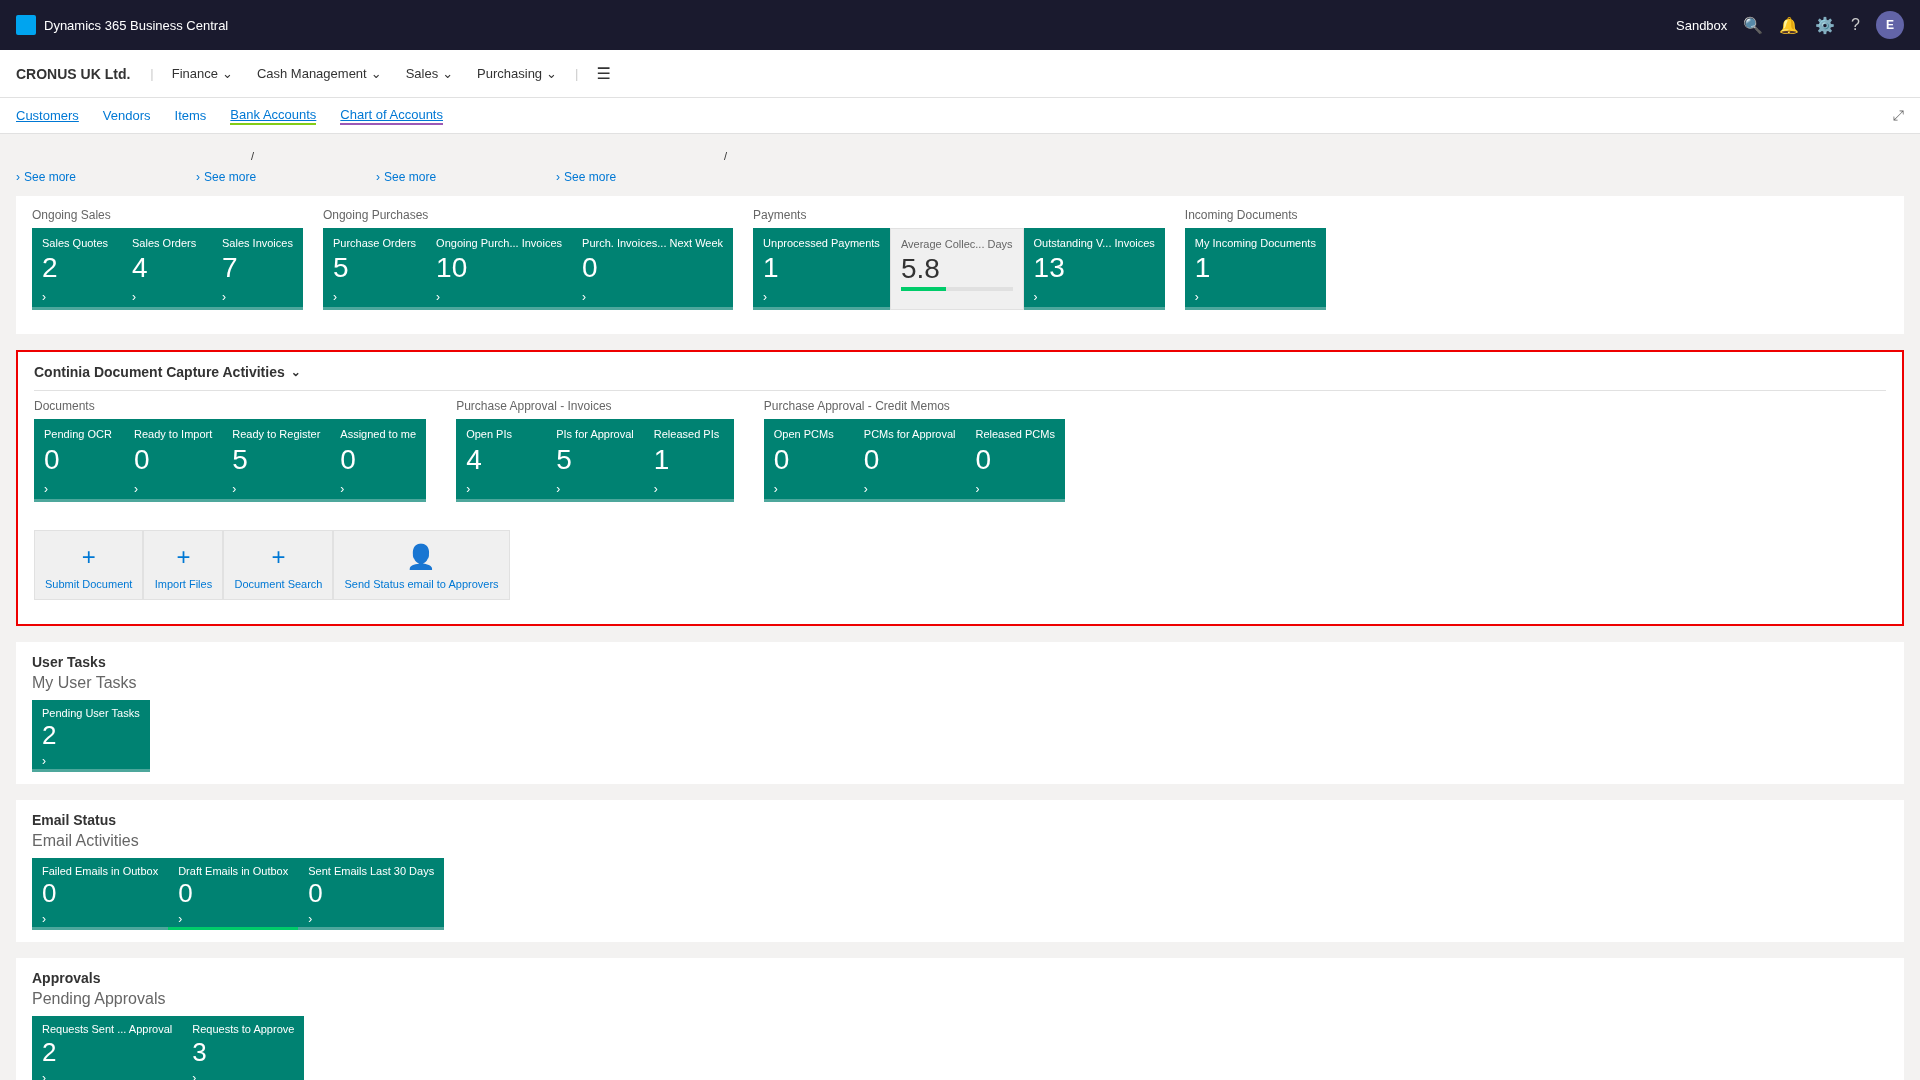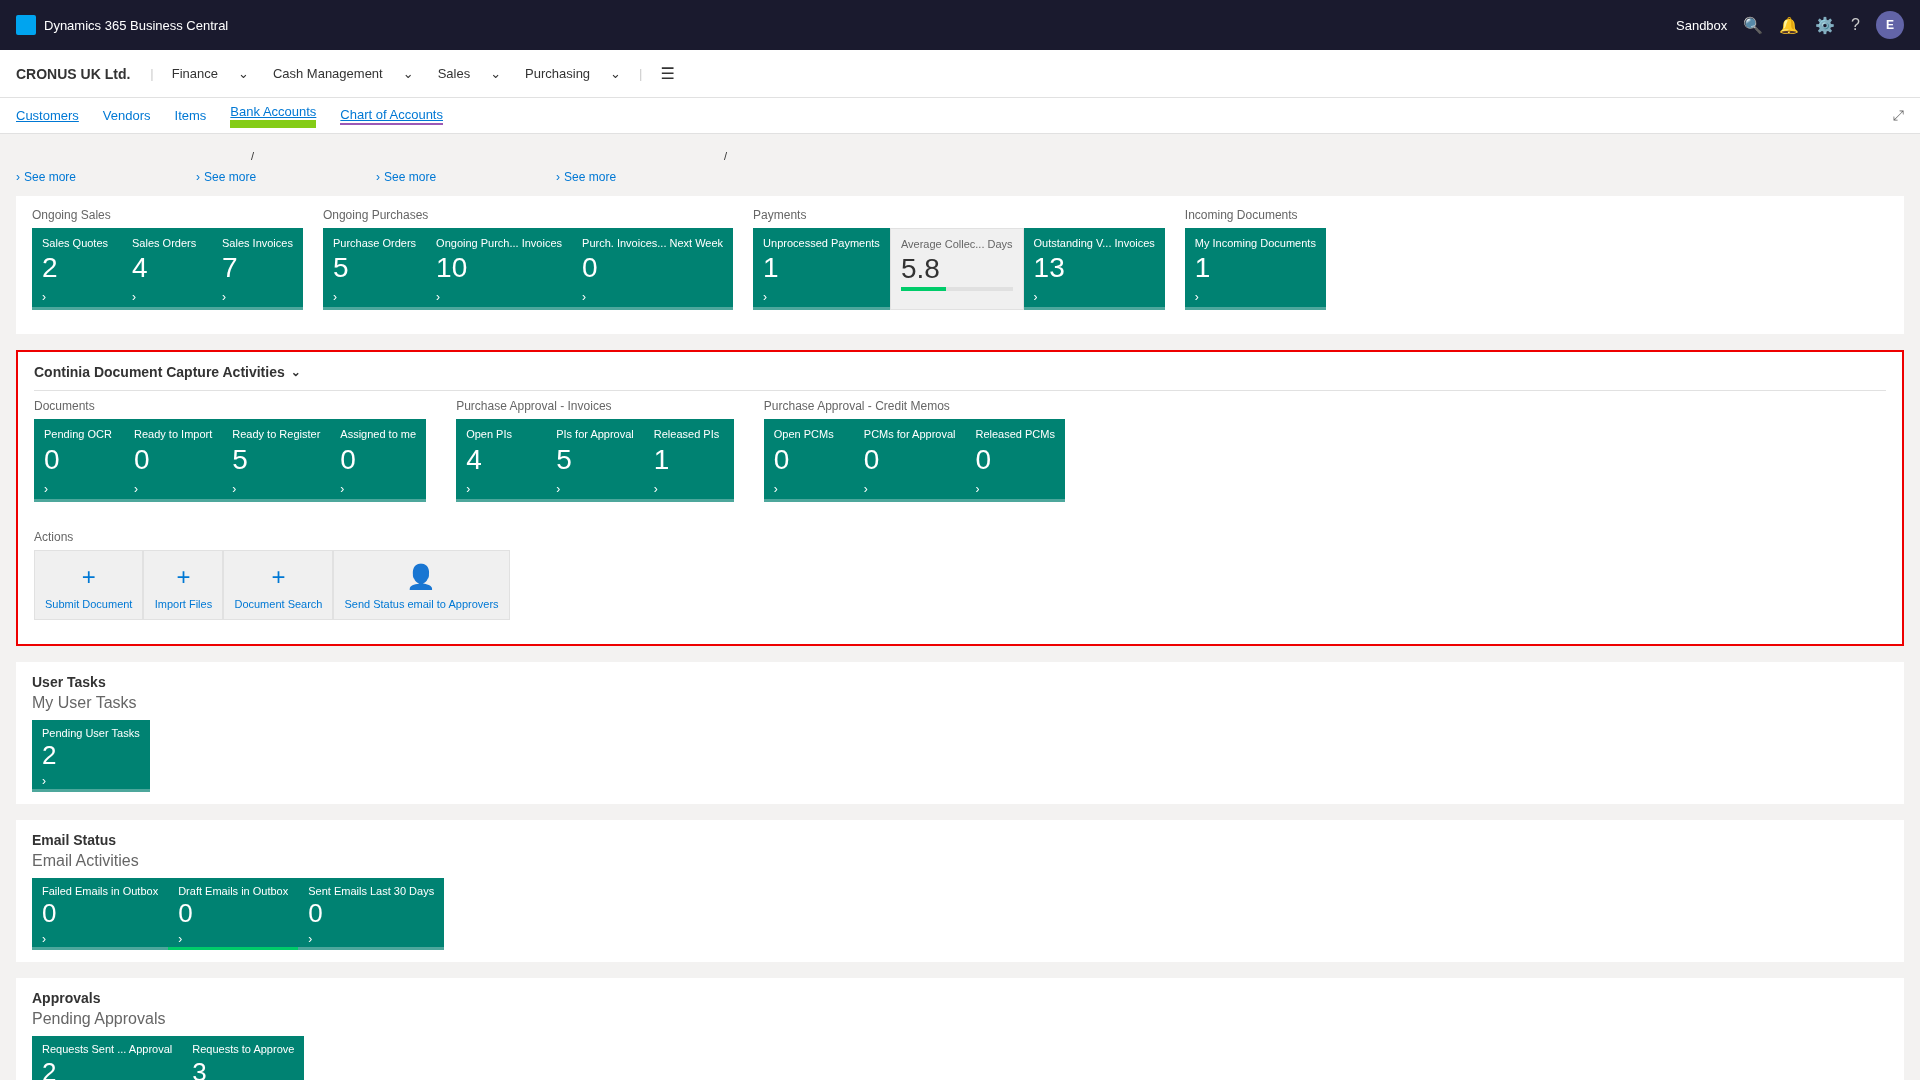--- a/index.html
+++ b/index.html
@@ -26,21 +26,21 @@
       background: #fff;
       border-bottom: 1px solid #e1e1e1;
       padding: 0 16px;
       height: 48px;
       display: flex;
       align-items: center;
       gap: 4px;
     }
     .company-name { font-weight: 600; font-size: 14px; color: #333; margin-right: 12px; }
     .nav-divider { color: #ccc; margin: 0 4px; }
-    .nav-menu-item { padding: 0 10px; height: 56px; display: flex; align-items: center; font-size: 13px; color: #333; cursor: pointer; gap: 20px; }
+    .nav-menu-item { padding: 0 10px; height: 56px; display: flex; align-items: center; font-size: 13px; color: #333; cursor: pointer; gap: 4px; }
     .hamburger { padding: 0 10px; cursor: pointer; font-size: 16px; }
 
     
     .quick-nav {
       background: #fff;
       border-bottom: 1px solid #e1e1e1;
       padding: 0 16px;
       height: 36px;
       display: flex;
       align-items: center;
@@ -193,21 +193,21 @@
     <span>⌄</span>
   </div>
   <span class="nav-divider">|</span>
   <div class="hamburger">☰</div>
 </div>
 
 <div class="quick-nav">
   <a href="#" style="color:#0078d4;text-decoration:underline;">Customers</a>
   <a href="#">Vendors</a>
   <a href="#">Items</a>
-  <a href="#" style="text-decoration:underline;border-bottom:8px solid #84cc16;padding-bottom:1px;">Bank Accounts</a>
+  <a href="#" style="text-decoration:underline;border-bottom:2px solid #84cc16;padding-bottom:1px;">Bank Accounts</a>
   <a href="#" style="text-decoration:underline;border-bottom:2px solid #9b59b6;padding-bottom:1px;">Chart of Accounts</a>
   <span class="expand-btn">⤢</span>
 </div>
 
 <div class="main-content">
 
   <div style="display:flex; gap:8px; margin-bottom:6px; padding-left: 4px;">
     <div style="flex:1; text-align:center;">
       <div style="font-size:11px; color:#333; margin-bottom:2px;">/</div>
     </div>
@@ -399,21 +399,20 @@
             <div class="tile-value">0</div>
             <span class="tile-arrow">›</span>
             <div class="tile-bottom-bar"></div>
           </div>
         </div>
       </div>
 
     </div>
 
     <div class="tiles-section">
-      <div class="tiles-label">Actions</div>
       <div class="tiles-row">
         <div class="action-tile">
           <div class="action-icon">+</div>
           <div class="action-label">Submit Document</div>
         </div>
         <div class="action-tile">
           <div class="action-icon">+</div>
           <div class="action-label">Import Files</div>
         </div>
         <div class="action-tile">

